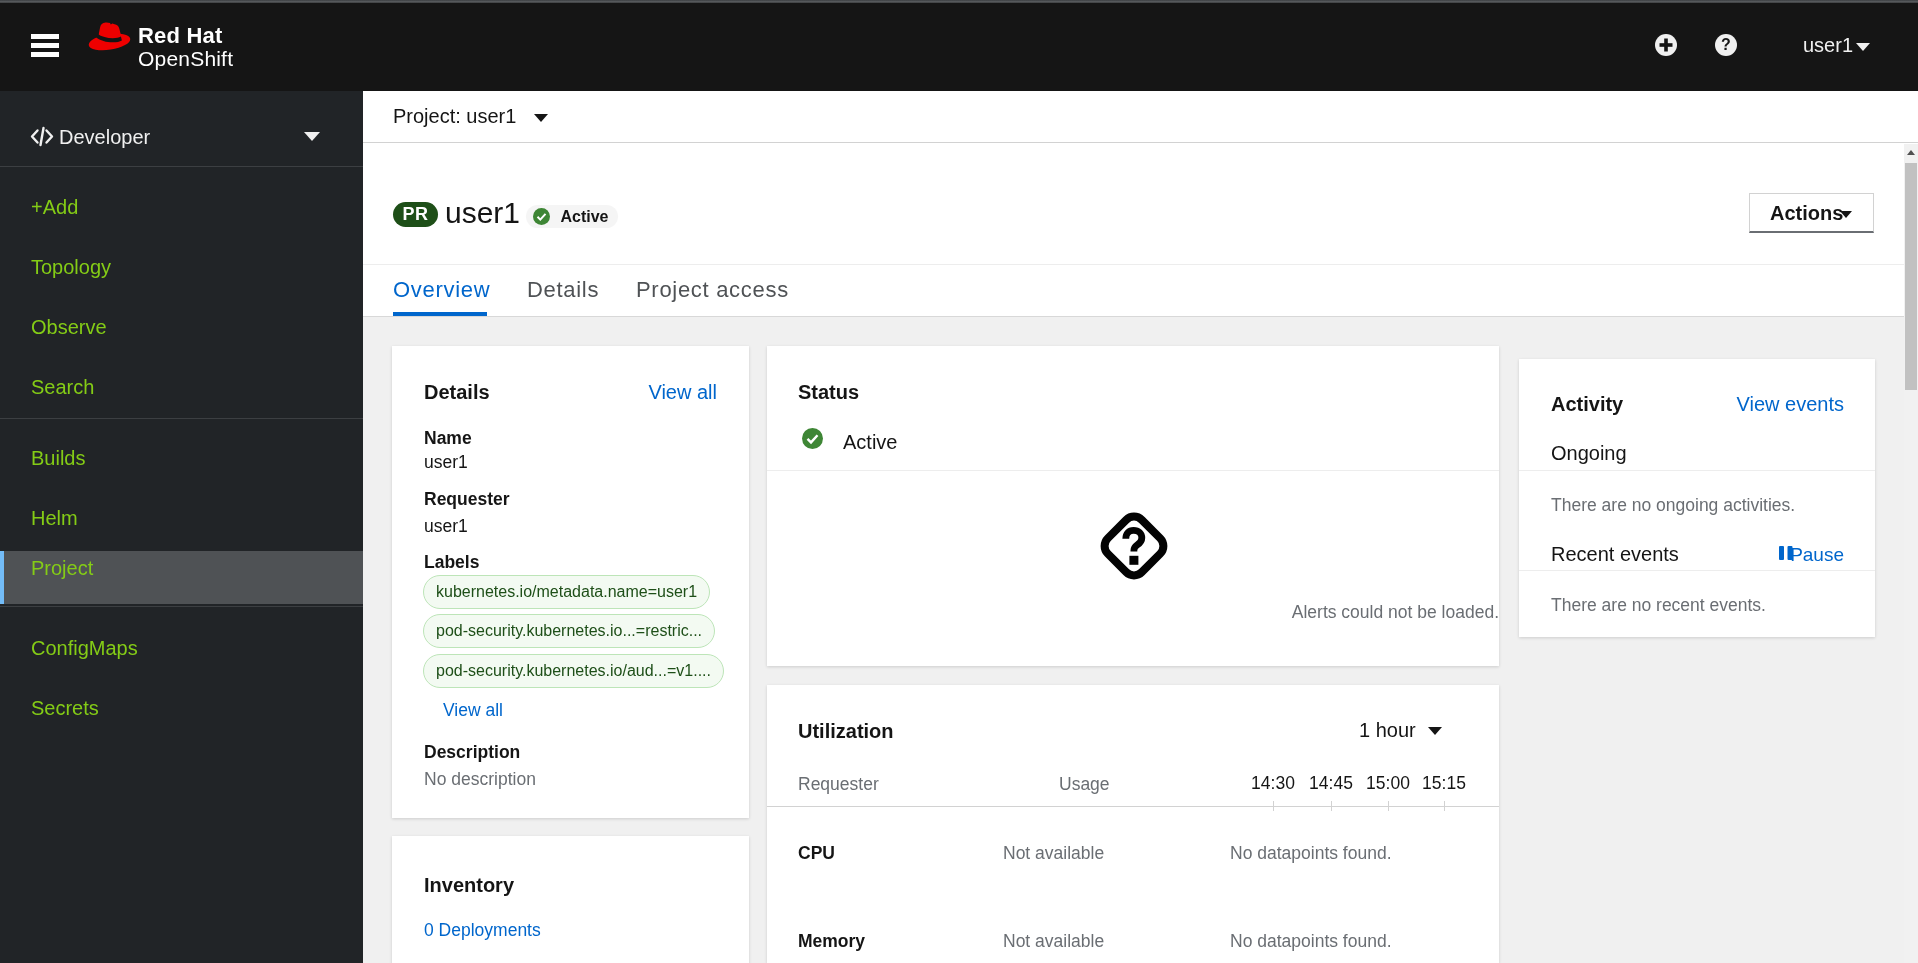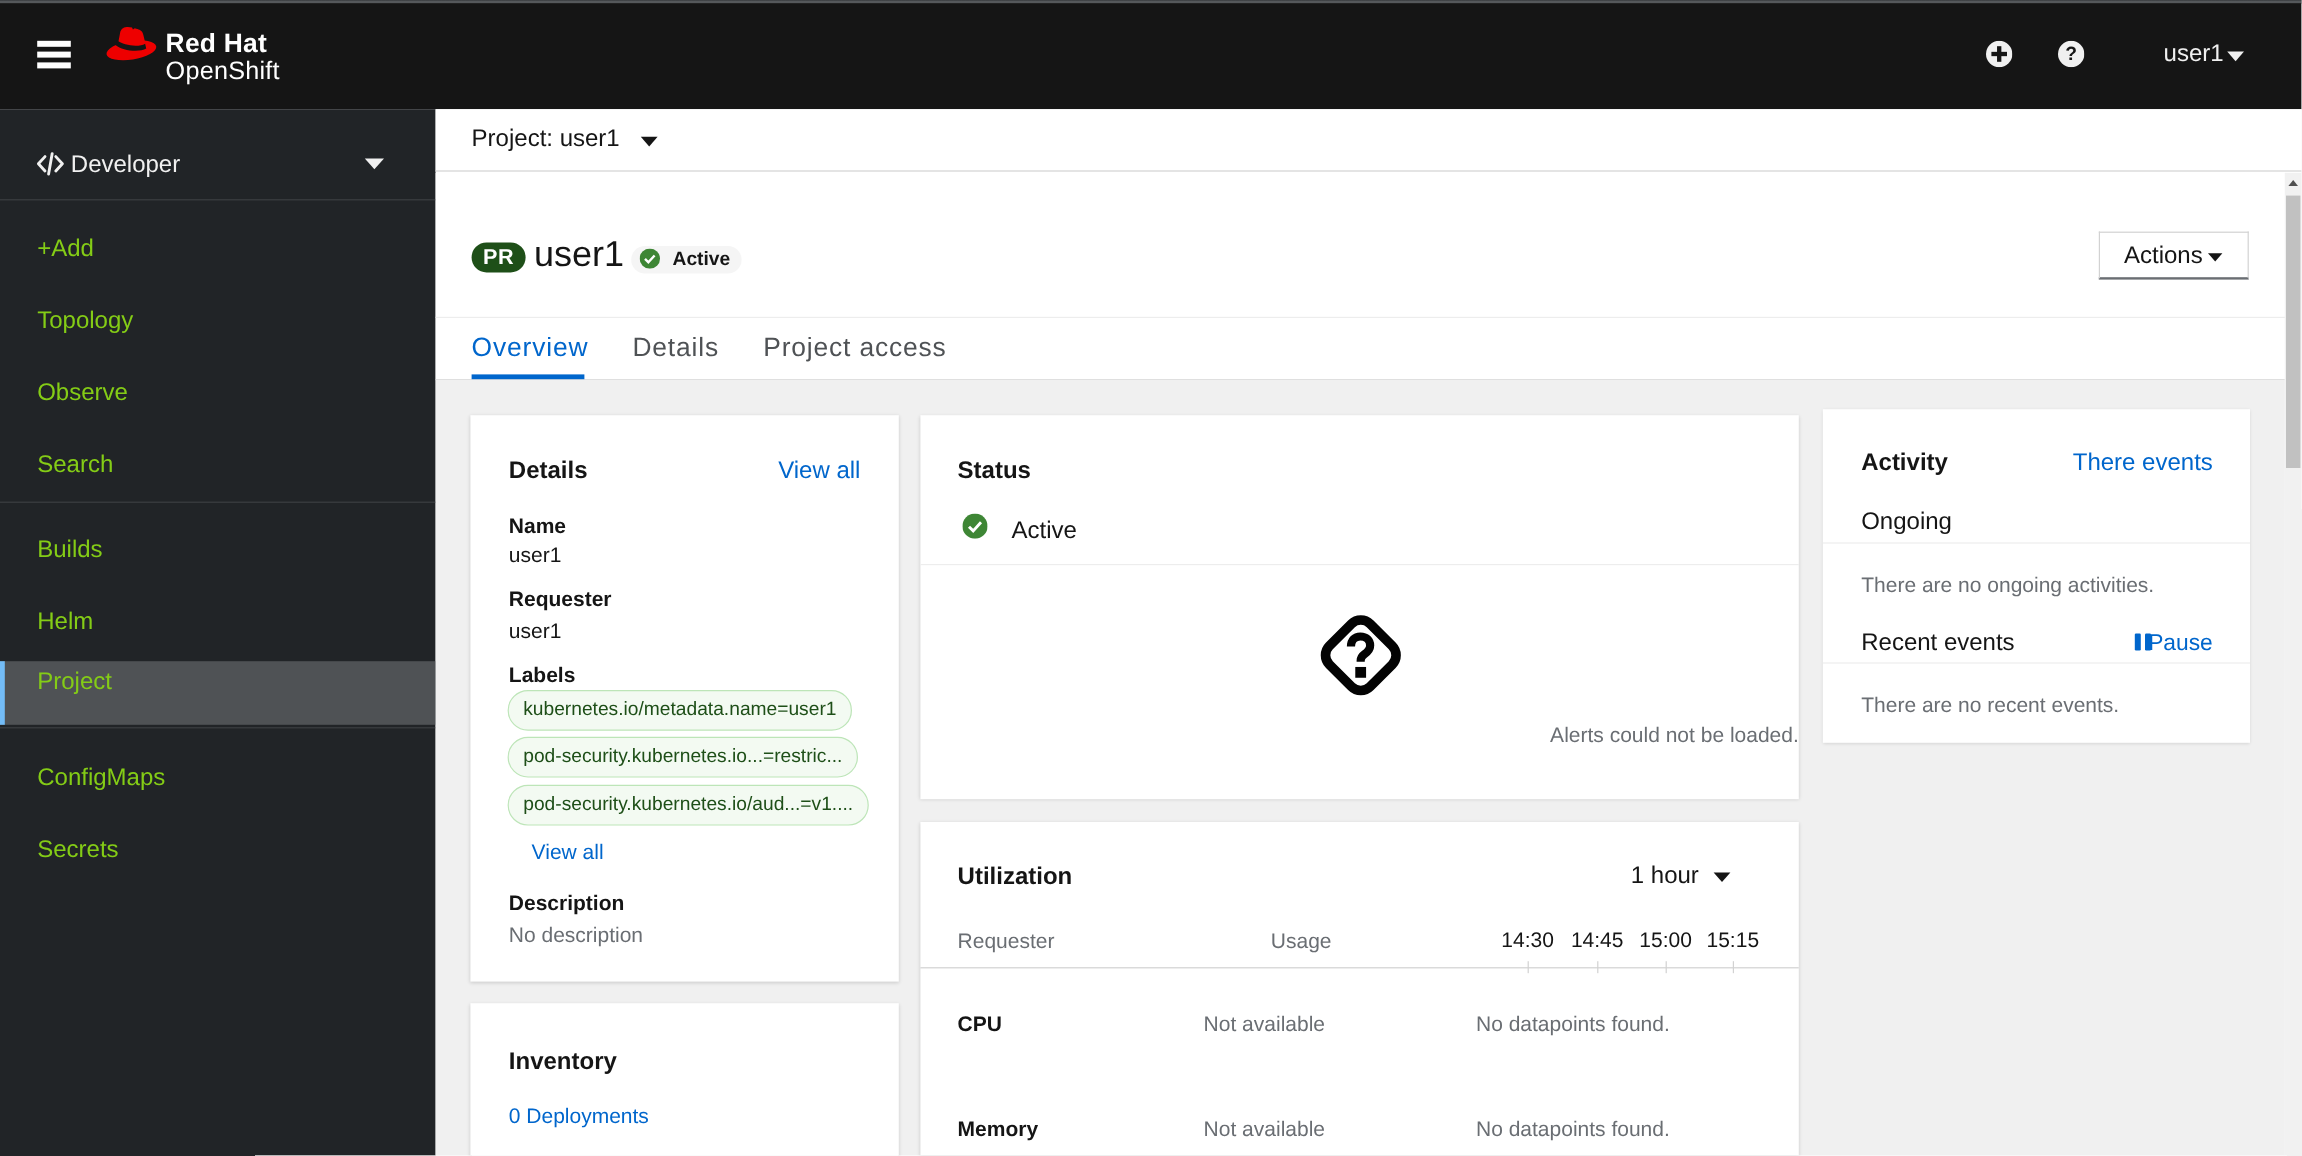--- a/index.html
+++ b/index.html
@@ -31,21 +31,21 @@
 #projbar .txt { position:absolute; left:30px; top:14px; font-size:20px; }
 #projcaret { position:absolute; left:171px; top:23px; width:0; height:0; border-left:7px solid transparent; border-right:7px solid transparent; border-top:8px solid #151515; }
 
 #headerblk { position:absolute; left:363px; top:144px; width:1541px; height:121px; background:#fff; border-bottom:1px solid #ededed; }
 #prbadge { position:absolute; left:30px; top:58px; width:45px; height:25px; background:#1e4f18; border-radius:13px; color:#fff; font-size:18px; font-weight:700; text-align:center; line-height:25px; letter-spacing:0.5px; }
 #h1user { position:absolute; left:82px; top:52px; font-size:30px; color:#151515; }
 #activepill { position:absolute; left:163px; top:61px; height:23px; background:#f5f5f5; border-radius:12px; padding:0 10px 0 7px; line-height:23px; }
 #activepill svg { vertical-align:-3px; margin-right:6px; }
 #activepill span { font-size:16px; font-weight:700; color:#151515; }
 #actionsbtn { position:absolute; right:30px; top:49px; width:125px; height:40px; background:#fff; border:1px solid #d2d2d2; border-bottom:2px solid #6a6e73; font-size:20px; }
-#actionsbtn .t { position:absolute; left:20px; top:8px; }
+#actionsbtn .t { position:absolute; left:20px; top:8px;font-weight:bold; }
 #actionsbtn .c { position:absolute; right:21px; top:17px; width:0; height:0; border-left:6.5px solid transparent; border-right:6.5px solid transparent; border-top:7.5px solid #151515; }
 
 #tabrow { position:absolute; left:363px; top:265px; width:1541px; height:52px; background:#fff; border-bottom:1px solid #d8d8d8; }
 .tab { position:absolute; top:12px; font-size:22px; color:#4f5255; letter-spacing:0.7px; }
 #tab-ov { left:30px; color:#0066cc; }
 #tabline { position:absolute; left:30px; top:47px; width:94px; height:4px; background:#0066cc; }
 
 #content { position:absolute; left:363px; top:317px; width:1541px; height:646px; background:#f0f0f0; }
 
 .card { position:absolute; background:#fff; box-shadow:0 1px 3px rgba(3,3,3,0.15); }
@@ -63,21 +63,21 @@
 
 #card-inv { left:29px; top:519px; width:357px; height:200px; }
 
 
 #card-status { left:404px; top:29px; width:732px; height:320px; }
 
 
 #card-util { left:404px; top:368px; width:732px; height:278px; }
 
 
-#card-act { left:1156px; top:24px; width:356px; height:278px; }
+#card-act { left:1156px; top:42px; width:356px; height:278px; }
 
 
 #unkwrap { position:absolute; left:333px; top:166px; width:67px; height:67px; }
 #unk { position:absolute; left:5.5px; top:5.5px; width:56px; height:56px; border:8.5px solid #030303; border-radius:15px; transform:rotate(45deg); }
 
 
 #sbar { position:absolute; left:1904px; top:144px; width:14px; height:819px; background:#f1f1f1; }
 #sthumb { position:absolute; left:1px; top:19px; width:12px; height:227px; background:#c1c1c1; }
 #sarrow { position:absolute; left:3px; top:6px; width:0; height:0; border-left:4px solid transparent; border-right:4px solid transparent; border-bottom:5px solid #505050; }
 </style>
@@ -221,21 +221,21 @@
     <div class="abs" style="left:31px; top:158px; font-size:17.5px; font-weight:700">CPU</div>
     <div class="gray abs" style="left:236px; top:158px; font-size:17.5px">Not available</div>
     <div class="gray abs" style="left:463px; top:158px; font-size:17.5px">No datapoints found.</div>
     <div class="abs" style="left:31px; top:246px; font-size:17.5px; font-weight:700">Memory</div>
     <div class="gray abs" style="left:236px; top:246px; font-size:17.5px">Not available</div>
     <div class="gray abs" style="left:463px; top:246px; font-size:17.5px">No datapoints found.</div>
   </div>
 
   <div class="card" id="card-act">
     <div class="ctitle abs" style="left:32px; top:34px">Activity</div>
-    <div class="link abs" style="right:31px; top:34px; font-size:20px">There events</div>
+    <div class="link abs" style="right:31px; top:34px; font-size:20px">View events</div>
     <div class="abs" style="left:32px; top:83px; font-size:20px">Ongoing</div>
     <div class="cdiv" style="top:111px"></div>
     <div class="gray abs" style="left:32px; top:136px; font-size:17.5px">There are no ongoing activities.</div>
     <div class="abs" style="left:32px; top:184px; font-size:20px">Recent events</div>
     <div class="abs" style="right:81px; top:186px"><svg width="16" height="16" viewBox="0 0 16 16">
           <rect x="1" y="1" width="5" height="14" rx="1" fill="#0066cc"></rect>
           <rect x="9.5" y="1" width="5" height="14" rx="1" fill="#0066cc"></rect>
         </svg></div>
     <div class="link abs" style="right:31px; top:185px; font-size:19px">Pause</div>
     <div class="cdiv" style="top:211px"></div>

